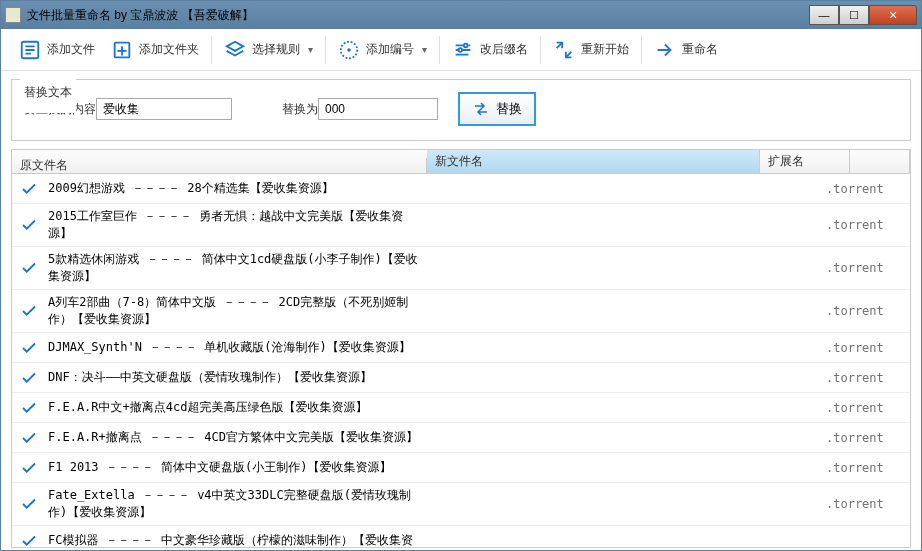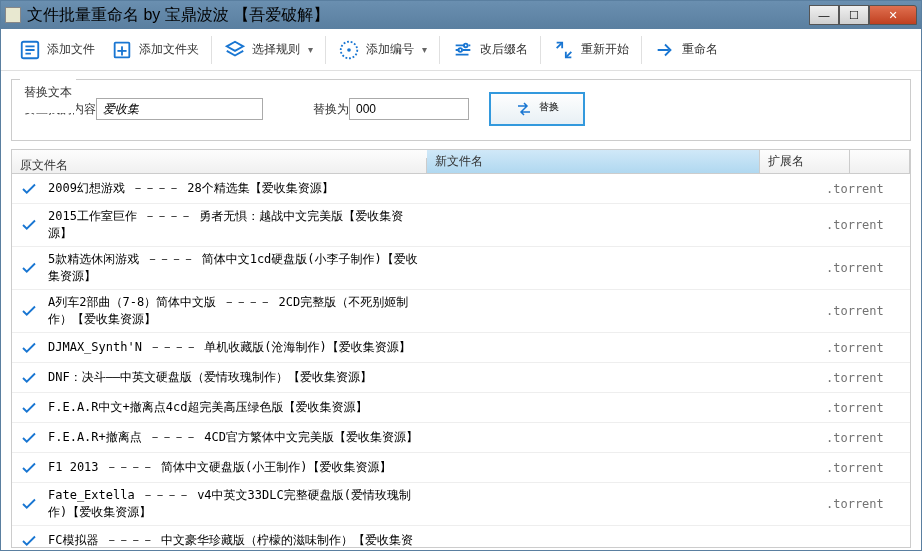--- a/index.html
+++ b/index.html
@@ -1,38 +1,38 @@
 <!DOCTYPE html>
 <html><head>
 <meta charset="utf-8">
 <style>
 * { box-sizing: border-box; margin: 0; padding: 0; }
 body { font-family: "Microsoft YaHei", "SimSun", sans-serif; font-size: 12px; background: #d4e4f0; overflow: hidden; }
 .window { width: 922px; height: 551px; background: #fff; border: 1px solid #5a7fa0; display: flex; flex-direction: column; }
 .titlebar { height: 28px; background: linear-gradient(#6a8fb0, #5a7fa0); display: flex; align-items: center; padding: 0 4px; color: #000; }
 .titlebar-icon { width: 16px; height: 16px; background: #e8e8d0; border: 1px solid #888; margin-right: 6px; }
-.titlebar-text { flex: 1; font-size: 16px; }
+.titlebar-text { flex: 1; font-size: 12px; }
 .titlebar-btns { display: flex; gap: 0; }
 .tbtn { width: 30px; height: 20px; background: linear-gradient(#f0f0f0, #d0d0d0); border: 1px solid #555; display: flex; align-items: center; justify-content: center; font-size: 11px; cursor: pointer; }
 .tbtn.min { border-radius: 0; }
 .tbtn.max { border-radius: 0; }
 .tbtn.close { background: linear-gradient(#e07050, #c04020); color: #fff; width: 48px; border-radius: 0 3px 0 0; }
 .toolbar { height: 42px; background: #fff; border-bottom: 1px solid #e0e0e0; display: flex; align-items: center; padding: 0 10px; }
 .tool-item { display: flex; align-items: center; gap: 6px; padding: 4px 8px; cursor: pointer; color: #333; }
 .tool-icon { width: 22px; height: 22px; display: flex; align-items: center; justify-content: center; }
 .tool-icon svg { stroke: #1976d2; fill: none; stroke-width: 2; }
 .tool-sep { width: 1px; height: 28px; background: #e0e0e0; margin: 0 4px; }
 .chevron { font-size: 10px; color: #666; margin-left: 2px; }
 .content { flex: 1; padding: 8px 10px 2px; display: flex; flex-direction: column; overflow: hidden; }
 .groupbox { border: 1px solid #ccc; padding: 12px 12px 14px; margin-bottom: 8px; position: relative; }
 .groupbox-title { position: absolute; top: -8px; left: 8px; background: #fff; padding: 12px 4px; color: #333; }
 .form-row { display: flex; align-items: center; gap: 0; }
 .form-label { color: #333; }
 .form-input { border: 1px solid #aaa; padding: 3px 6px; font-size: 12px; height: 22px; }
-.btn-replace { display: flex; align-items: flex-start; gap: 6px; padding: 6px 24px; background: linear-gradient(#fefefe, #e8f0f5); border: 2px solid #3399dd; cursor: pointer; font-size: 10px; }
+.btn-replace { display: flex; align-items: center; gap: 6px; padding: 6px 12px; background: linear-gradient(#fefefe, #e8f0f5); border: 2px solid #3399dd; cursor: pointer; font-size: 13px; }
 .btn-replace svg { stroke: #1976d2; fill: none; stroke-width: 2; }
 .table-wrap { flex: 1; border: 1px solid #ccc; overflow: hidden; display: flex; flex-direction: column; }
 .table-head { display: flex; background: linear-gradient(#fdfdfd, #f0f0f0); border-bottom: 1px solid #ccc; height: 24px; }
 .th { padding: 4px 8px; border-right: 1px solid #ccc; color: #333; display: flex; align-items: center; }
 .th1 { width: 415px; margin-top: 8px; }
 .th2 { flex: 1; background: linear-gradient(#d0e8f8, #b0d8f0); }
 .th3 { width: 90px; }
 .th4 { width: 60px; }
 .table-body { flex: 1; overflow-y: auto; position: relative; }
 .table-body::-webkit-scrollbar { width: 17px; }
@@ -131,21 +131,21 @@
         </span>
       <span>重命名</span>
     </div>
   </div>
 
   <div class="content">
     <div class="groupbox">
       <div class="groupbox-title">替换文本</div>
       <div class="form-row">
         <span class="form-label">要查找的内容</span>
-        <input class="form-input" style="width: 167px; font-style: italic;" value="爱收集">
+        <input class="form-input" style="width: 136px;" value="爱收集">
         <span style="width:50px"></span>
         <span class="form-label">替换为</span>
         <input class="form-input" style="width: 120px;" value="000">
         <span style="width:20px"></span>
         <button class="btn-replace">
           <svg width="18" height="18" viewBox="0 0 24 24">
               <path d="M4 8h12M12 4l4 4-4 4M20 16H8M12 20l-4-4 4-4"></path>
             </svg>
           <span>替换</span>
         </button>

